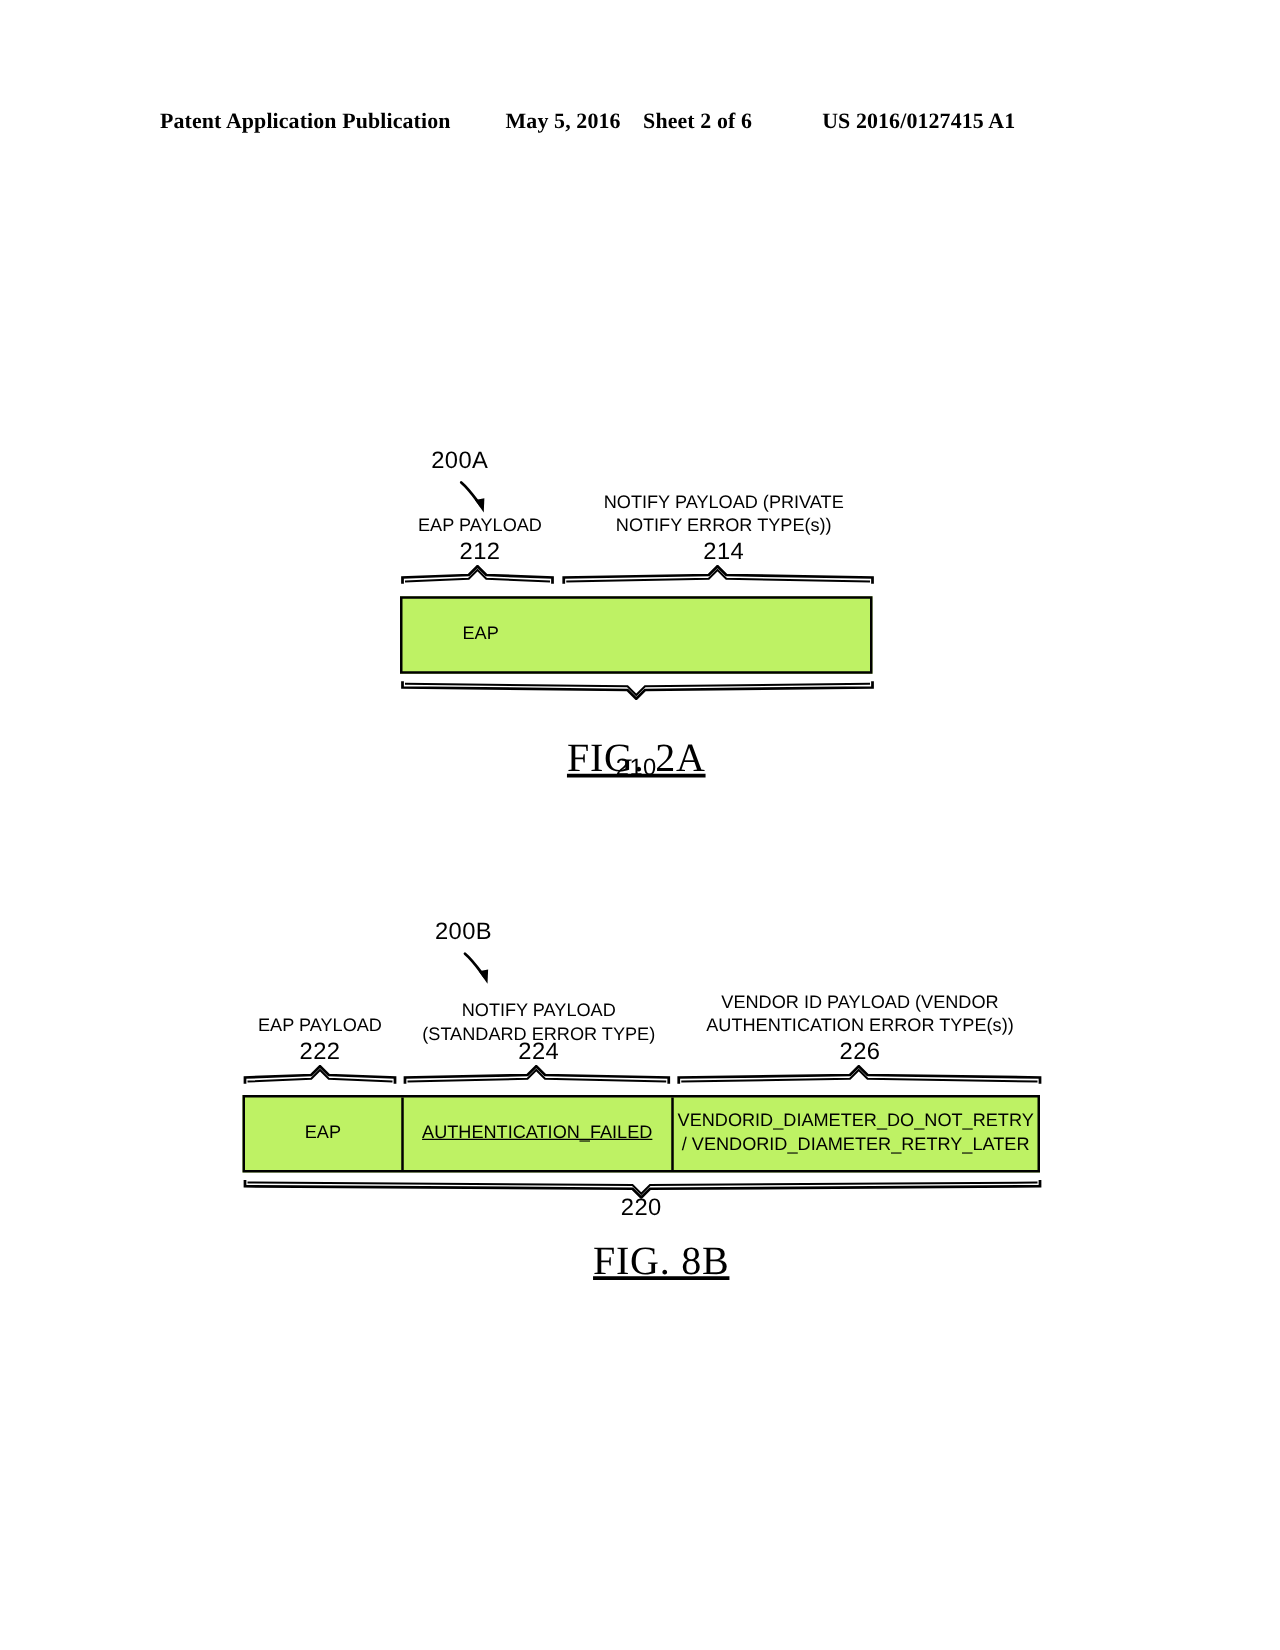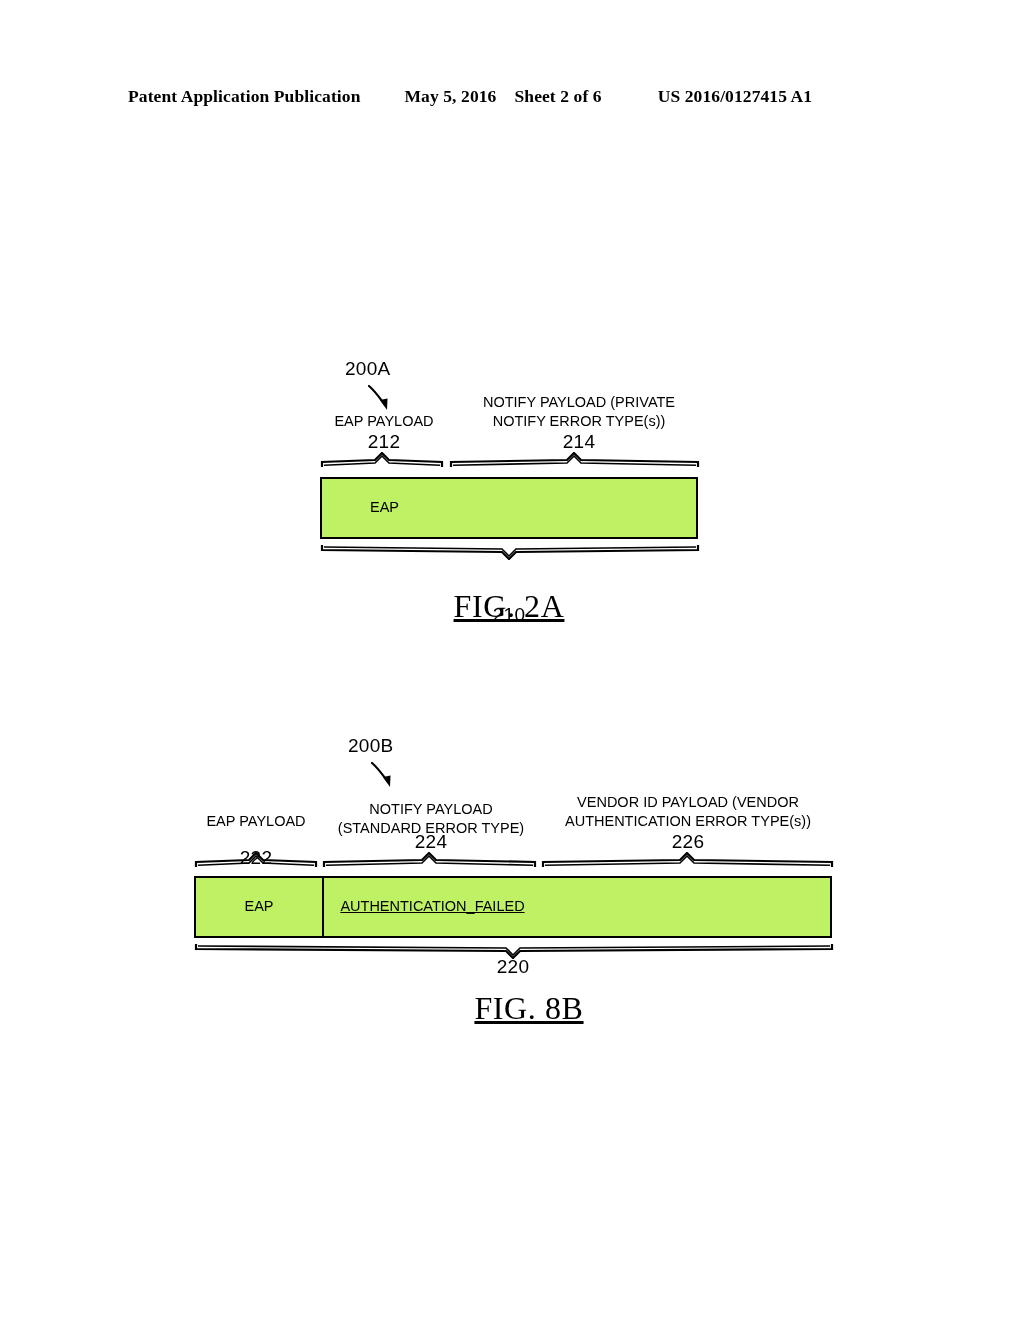--- a/index.html
+++ b/index.html
@@ -179,21 +179,21 @@
     <div class="callout-label" style="left:348px; top:735px;">200B</div>
     <div class="callout-arrow" style="left:369px; top:760px;">
       <svg width="34" height="34" viewBox="0 0 34 34">
         <path d="M3,3 C9,8 13,14 19,22" stroke="#000" stroke-width="2.2" fill="none" stroke-linecap="round"></path>
         <path d="M14,17 L21,27 L21.5,15.5 Z" fill="#000"></path>
       </svg>
     </div>
   </div>
 
   <div class="field-label" style="left:186px; top:812px; width:140px;">EAP PAYLOAD</div>
-  <div class="field-num" style="left:186px; top:831px; width:140px;margin-top:16px;">222</div>
+  <div class="field-num" style="left:186px; top:831px; width:140px;">222</div>
 
   <div class="field-label" style="left:322px; top:756px; width:218px;margin-top:44px;">NOTIFY PAYLOAD
 (STANDARD ERROR TYPE)</div>
   <div class="field-num" style="left:322px; top:831px; width:218px;">224</div>
 
   <div class="field-label" style="left:543px; top:793px; width:290px;">VENDOR ID PAYLOAD (VENDOR
 AUTHENTICATION ERROR TYPE(s))</div>
   <div class="field-num" style="left:543px; top:831px; width:290px;">226</div>
 
   <div class="brace" style="left:194px; top:852px;">
@@ -211,20 +211,22 @@
   <div class="brace" style="left:541px; top:852px;">
     <svg width="293" height="16" viewBox="0 0 293 16" preserveAspectRatio="none">
       <path d="M2,15 L2,10 L139,8 L146,1 L153,8 L291,10 L291,15" stroke="#000" stroke-width="2.2" fill="none" stroke-linejoin="miter"></path>
       <path d="M4,13.2 L139,11 L146,4 L153,11 L289,13.2" stroke="#000" stroke-width="1.6" fill="none" stroke-linejoin="miter"></path>
     </svg>
   </div>
 
   <div class="packet" style="left:194px; top:876px; width:638px; height:62px;">
     <div class="cell" style="width:126px;">EAP</div>
     <div class="cell" style="width:219px;text-decoration:underline;">AUTHENTICATION_FAILED</div>
+    <div class="cell" style="width:293px;">VENDORID_DIAMETER_DO_NOT_RETRY
+/ VENDORID_DIAMETER_RETRY_LATER</div>
   </div>
 
   <div class="brace" style="left:194px; top:943px;">
     <svg width="640" height="16" viewBox="0 0 640 16" preserveAspectRatio="none">
       <path d="M2,1 L2,6 L312,8 L319,15 L326,8 L638,6 L638,1" stroke="#000" stroke-width="2.2" fill="none" stroke-linejoin="miter"></path>
       <path d="M4,3 L312,5 L319,12 L326,5 L636,3" stroke="#000" stroke-width="1.6" fill="none" stroke-linejoin="miter"></path>
     </svg>
   </div>
   <div class="ref-num" style="left:194px; top:956px; width:638px;">220</div>
 

